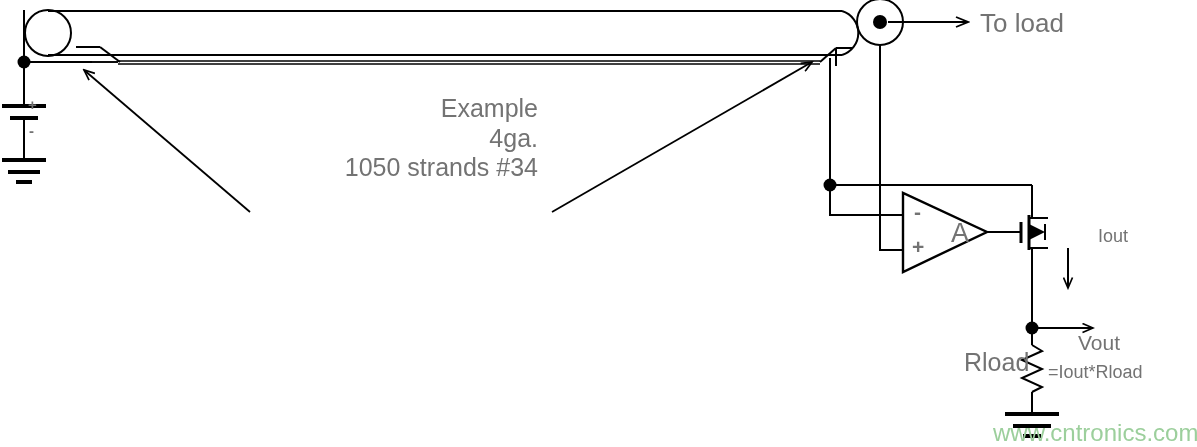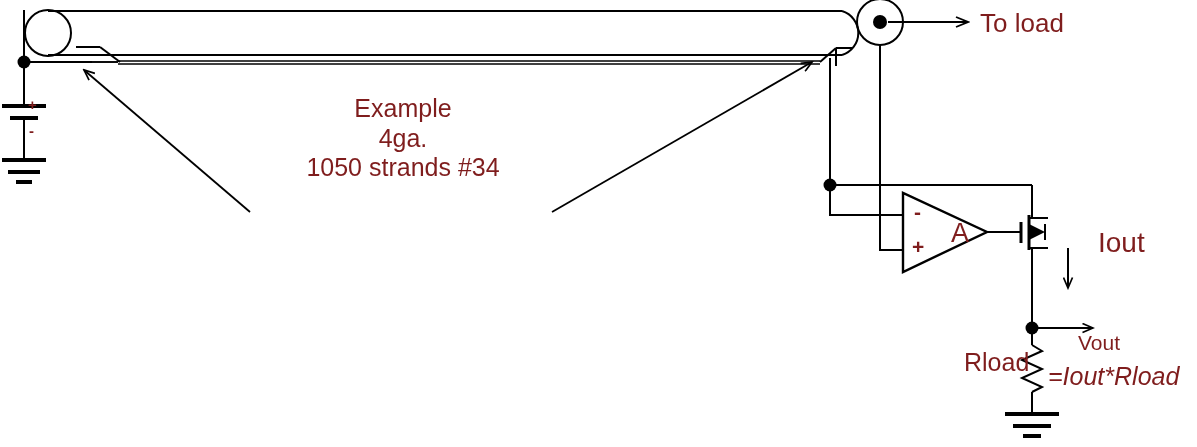--- a/index.html
+++ b/index.html
@@ -20,26 +20,26 @@
   }
   #schematic {
     position: absolute;
     left: 0;
     top: 0;
     width: 1197px;
     height: 447px;
   }
   .lbl {
     position: absolute;
-    color: #7f1d1d;
+    color: #737373;
     font-family: "Liberation Sans", sans-serif;
     white-space: pre;
     line-height: 1.18;
   }
-  .ctr { text-align: center; }
+  .ctr { text-align: right; }
   .lft { text-align: left; }
 
   #note-example {
     left: 268px;
     top: 94px;
     width: 270px;
     font-size: 25px;
   }
   #note-embed {
     left: 228px;
@@ -48,43 +48,42 @@
     font-size: 25px;
   }
   #label-toload {
     left: 980px;
     top: 8px;
     font-size: 26px;
   }
   #label-iout {
     left: 1098px;
     top: 226px;
-    font-size: 28px;
+    font-size: 18px;
   }
   #label-iout-eq {
     left: 1078px;
     top: 254px;
     font-size: 25px;
   }
   #label-rload {
     left: 925px;
     top: 348px;
     font-size: 25px;
     margin-left: 39px;
   }
   #label-vout {
     left: 1078px;
     top: 331px;
     font-size: 21px;
   }
   #label-vout-eq {
     left: 1048px;
     top: 362px;
-    font-size: 25px;
-    font-style: italic;
+    font-size: 18px;
   }
   #label-opamp {
     left: 951px;
     top: 218px;
     font-size: 27px;
     font-weight: normal;
   }
   #label-minus {
     left: 914px;
     top: 200px;
@@ -273,14 +272,15 @@
   <div class="lbl lft" id="label-opamp">A</div>
 
   <div class="lbl lft" id="label-minus">-</div>
 
   <div class="lbl lft" id="label-plus">+</div>
 
   <div class="lbl lft" id="label-batt-plus">+</div>
 
   <div class="lbl lft" id="label-batt-minus">-</div>
 
+  <div id="watermark">www.cntronics.com</div>
 
 </div>
 
 </body></html>

